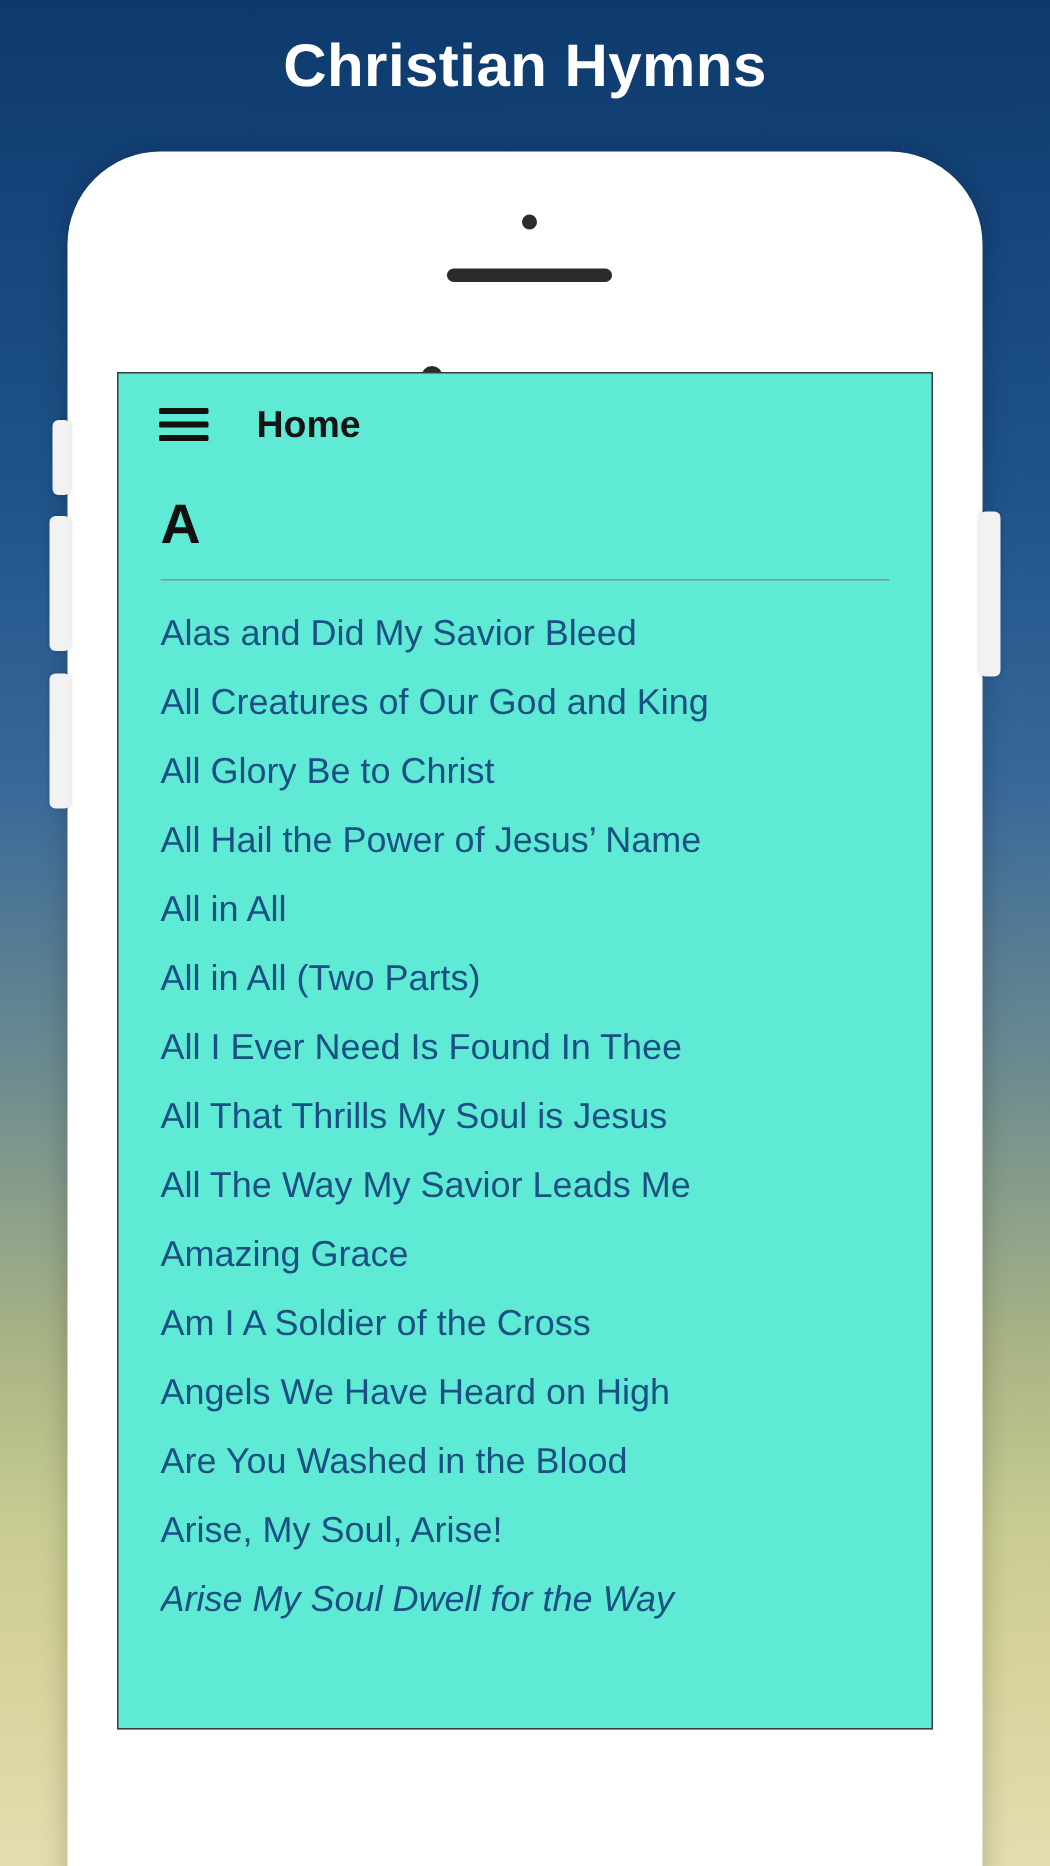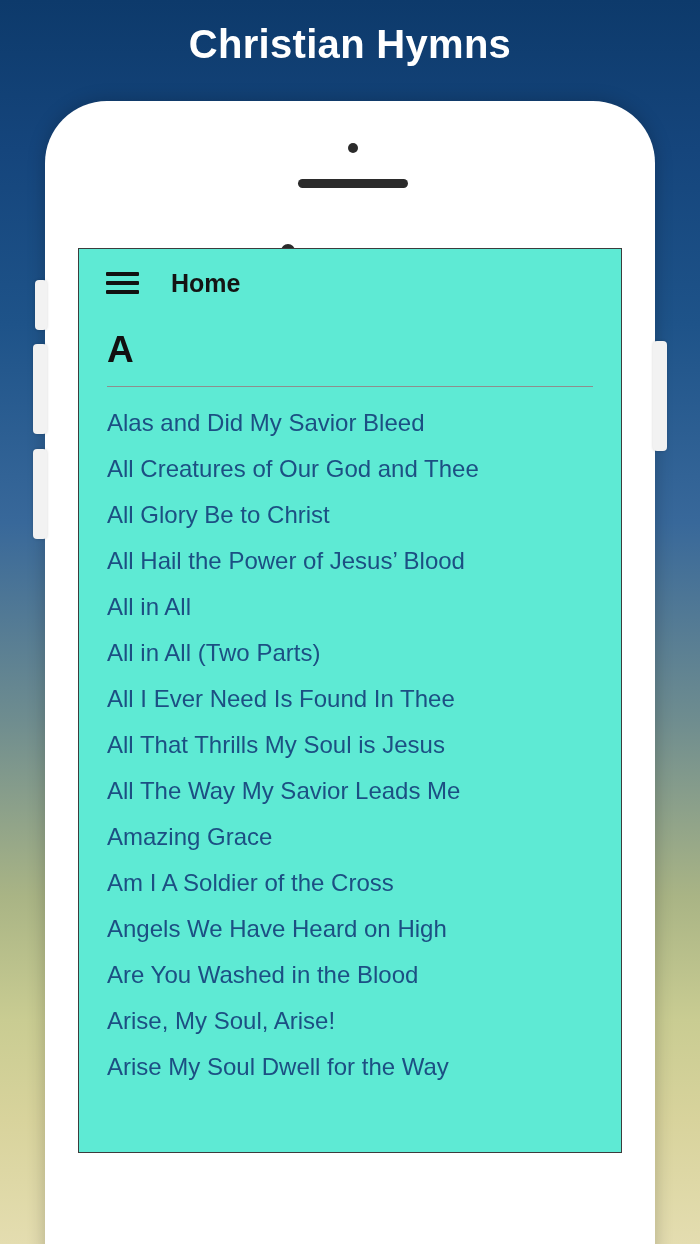--- a/index.html
+++ b/index.html
@@ -151,20 +151,21 @@
   .hymn-item {
     font-size: 24px;
     color: #1c4f83;
     line-height: 1.0;
     padding: 11px 0;
     cursor: pointer;
     white-space: nowrap;
   }
   .clipped {
     overflow: hidden;
+    font-style: italic;
   }
 </style>
 </head>
 <body>
 
 <div class="app-title">Christian Hymns</div>
 
 <div class="phone">
   <div class="btn-side btn-left-1"></div>
   <div class="btn-side btn-left-2"></div>
@@ -186,23 +187,23 @@
       <div class="appbar-title">Home</div>
     </div>
 
     <div class="section-wrap">
       <div class="section-letter">A</div>
       <div class="section-rule"></div>
     </div>
 
     <div class="hymn-list">
       <div class="hymn-item">Alas and Did My Savior Bleed</div>
-      <div class="hymn-item">All Creatures of Our God and Thee</div>
+      <div class="hymn-item">All Creatures of Our God and King</div>
       <div class="hymn-item">All Glory Be to Christ</div>
-      <div class="hymn-item">All Hail the Power of Jesus’ Blood</div>
+      <div class="hymn-item">All Hail the Power of Jesus’ Name</div>
       <div class="hymn-item">All in All</div>
       <div class="hymn-item">All in All (Two Parts)</div>
       <div class="hymn-item">All I Ever Need Is Found In Thee</div>
       <div class="hymn-item">All That Thrills My Soul is Jesus</div>
       <div class="hymn-item">All The Way My Savior Leads Me</div>
       <div class="hymn-item">Amazing Grace</div>
       <div class="hymn-item">Am I A Soldier of the Cross</div>
       <div class="hymn-item">Angels We Have Heard on High</div>
       <div class="hymn-item">Are You Washed in the Blood</div>
       <div class="hymn-item">Arise, My Soul, Arise!</div>

